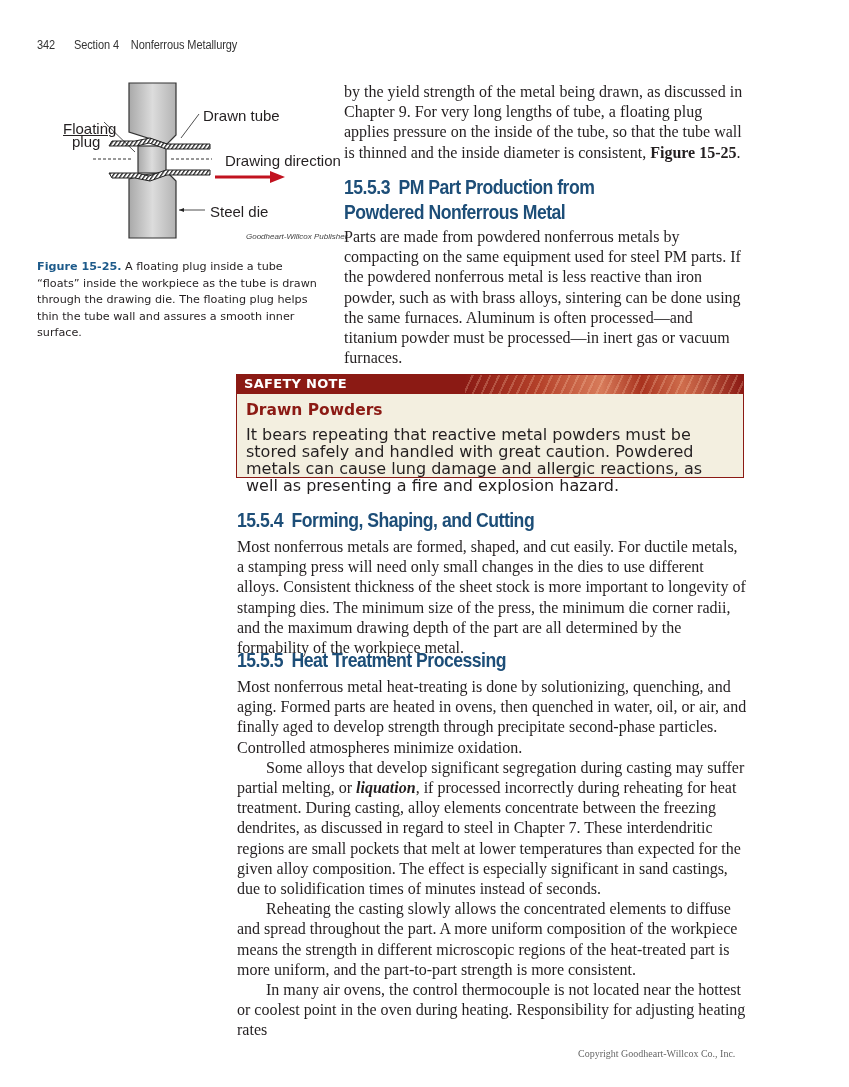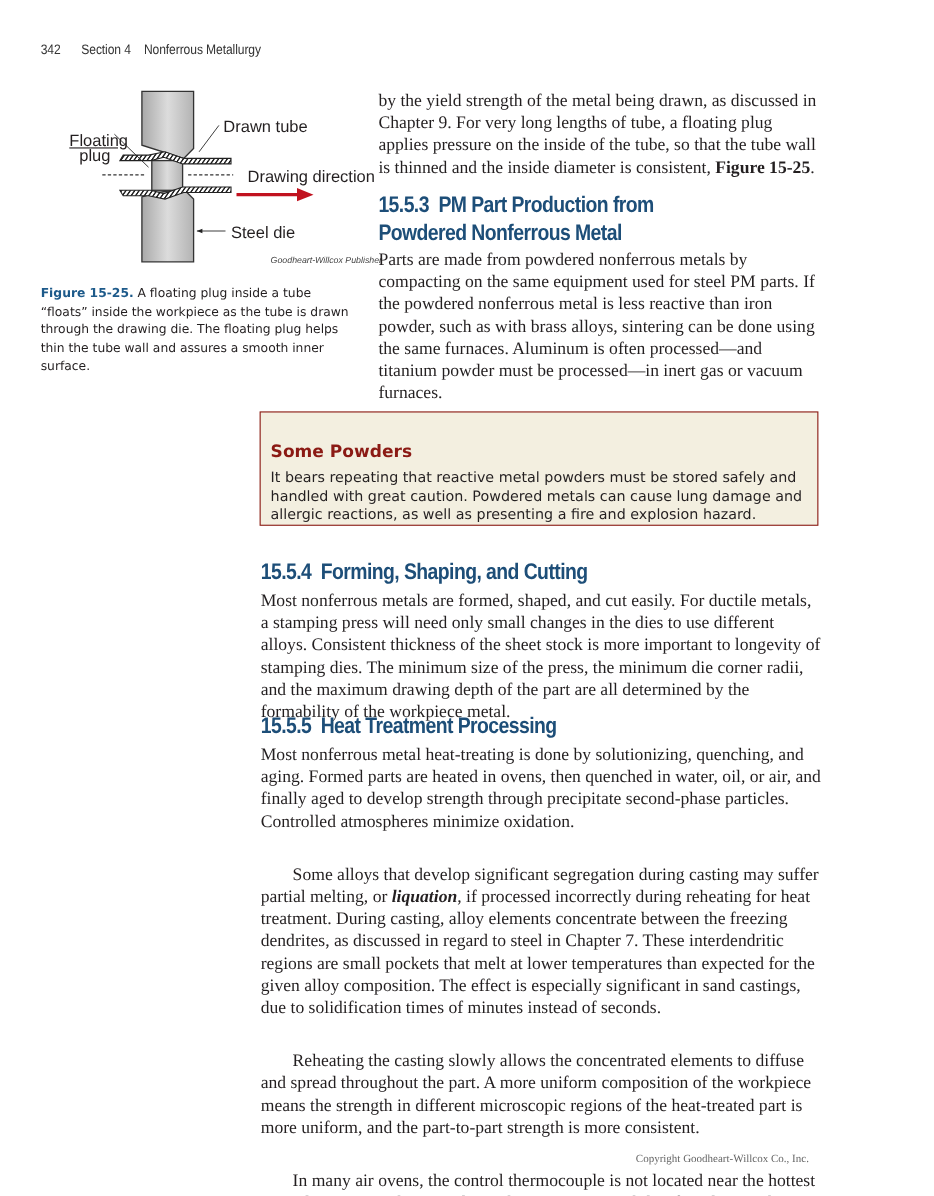--- a/index.html
+++ b/index.html
@@ -24,28 +24,28 @@
   h2.sec .num { margin-right: 10px; }
 
   .h-553 { left: 344px; top: 174px; }
   .p-553 { top: 227px; }
 
   .safety { left: 236px; top: 374px; width: 508px; height: 104px; border: 1px solid #8b1a14; background: #f3efe0; box-sizing: border-box; }
   .safety-bar { height: 19px; background: linear-gradient(90deg, #8b1a14 0%, #8b1a14 45%, #b5422a 60%, #d77b5a 72%, #a8321e 80%, #cf6d4c 88%, #8b1a14 100%); position: relative; overflow: hidden; }
   .safety-bar .streaks { position: absolute; inset: 0; background: repeating-linear-gradient(115deg, rgba(255,255,255,0) 0 6px, rgba(255,210,180,0.25) 6px 8px); left: 45%; }
   .safety-label { position: absolute; left: 7px; top: 1px; font-family: "DejaVu Sans", sans-serif; font-weight: bold; font-size: 13px; color: #ffffff; letter-spacing: 0.3px; }
   .safety-title { position: absolute; left: 9px; top: 26px; font-family: "DejaVu Sans", sans-serif; font-weight: bold; font-size: 15.5px; color: #8b1a14; }
-  .safety-text { position: absolute; left: 9px; top: 51px; width: 492px; font-family: "DejaVu Sans", sans-serif; font-size: 13px; line-height: 17px; color: #231f20; }
+  .safety-text { position: absolute; left: 9px; top: 51px; width: 492px; font-family: "DejaVu Sans", sans-serif; font-size: 16px; line-height: 17px; color: #231f20; }
 
   .col-main { left: 237px; width: 510px; }
   .h-554 { left: 237px; top: 507px; }
   .p-554 { top: 537px; }
   .h-555 { left: 237px; top: 647px; }
   .p-555 { top: 677px; }
-  .indent { text-indent: 29px; margin-top: 28px; }
+  .indent { text-indent: 29px; }
   p { margin: 0; }
 
   .footer { left: 578px; top: 1048px; font-family: Liberation Serif, serif; font-size: 10px; color: #666; white-space: nowrap; }
 </style>
 </head>
 <body>
 
 <div class="abs running-head">
   <span class="pg">342</span>
   <span>Section 4</span>
@@ -104,21 +104,25 @@
 
 <p class="abs serif col-right p-top"><span>by the yield strength of the metal being drawn, as discussed in Chapter 9. For very long lengths of tube, a floating plug applies pressure on the inside of the tube, so that the tube wall is thinned and the inside diameter is consistent, </span><b>Figure 15-25</b><span>.</span></p>
 
 <h2 class="abs sec h-553">
   <span class="num">15.5.3</span><span>PM Part Production from</span><br>
   <span>Powdered Nonferrous Metal</span>
 </h2>
 <p class="abs serif col-right p-553">Parts are made from powdered nonferrous metals by compacting on the same equipment used for steel PM parts. If the powdered nonferrous metal is less reactive than iron powder, such as with brass alloys, sintering can be done using the same furnaces. Aluminum is often processed—and titanium powder must be processed—in inert gas or vacuum furnaces.</p>
 
 <div class="abs safety">
-  <div class="safety-title">Some Powders</div>
+  <div class="safety-bar">
+    <div class="streaks"></div>
+    <span class="safety-label">SAFETY NOTE</span>
+  </div>
+  <div class="safety-title">Drawn Powders</div>
   <div class="safety-text">It bears repeating that reactive metal powders must be stored safely and handled with great caution. Powdered metals can cause lung damage and allergic reactions, as well as presenting a fire and explosion hazard.</div>
 </div>
 
 <h2 class="abs sec h-554">
   <span class="num">15.5.4</span><span>Forming, Shaping, and Cutting</span>
 </h2>
 <p class="abs serif col-main p-554">Most nonferrous metals are formed, shaped, and cut easily. For ductile metals, a stamping press will need only small changes in the dies to use different alloys. Consistent thickness of the sheet stock is more important to longevity of stamping dies. The minimum size of the press, the minimum die corner radii, and the maximum drawing depth of the part are all determined by the formability of the workpiece metal.</p>
 
 <h2 class="abs sec h-555">
   <span class="num">15.5.5</span><span>Heat Treatment Processing</span>

